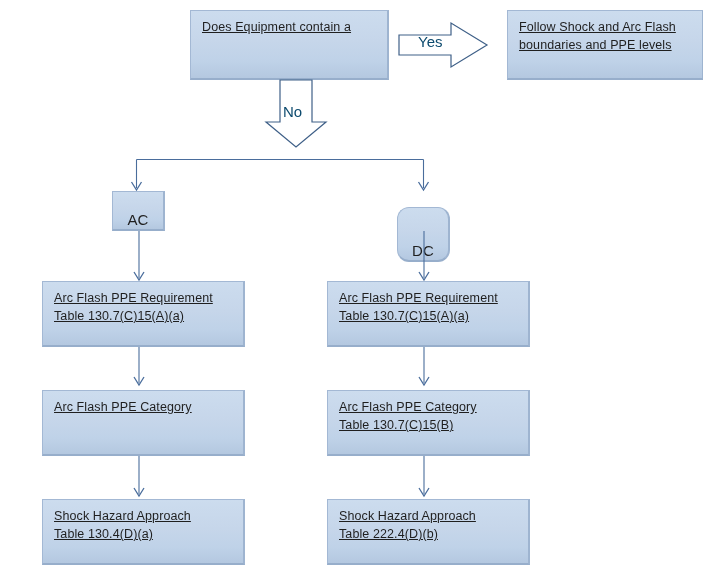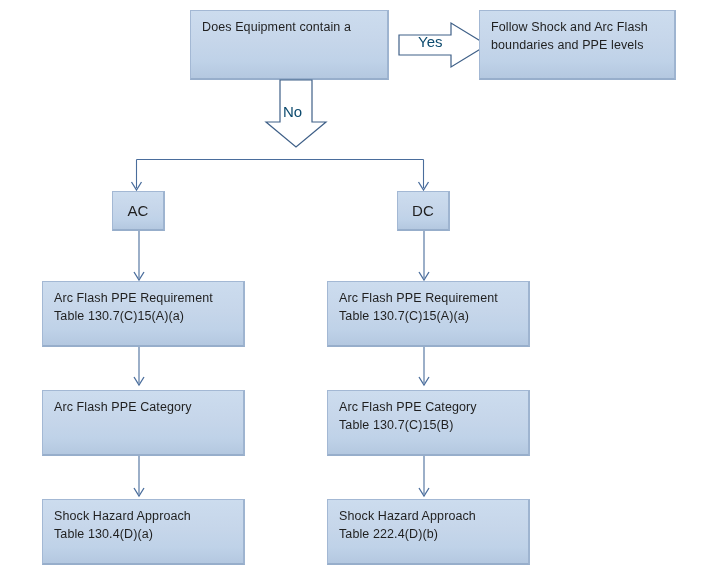--- a/index.html
+++ b/index.html
@@ -31,25 +31,26 @@
     color: #1f1f1f;
     font-size: 12.5px;
     line-height: 18px;
     padding: 7px 10px 6px 11px;
     text-align: left;
     letter-spacing: 0.1px;
   }
   .box .ln {
     display: block;
     white-space: nowrap;
+    text-decoration: underline;
   }
 
   .box-center {
     display: flex;
-    align-items: center;
+    align-items: flex-end;
     justify-content: center;
     padding: 0;
     font-size: 15px;
   }
 
   
   .blockarrow {
     position: absolute;
   }
   .blockarrow svg {
@@ -79,21 +80,21 @@
     <span class="ln">Does Equipment contain a</span>
   </div>
 
   <div class="blockarrow" style="left:398px; top:22px; width:90px; height:46px;">
     <svg width="90" height="46" viewBox="0 0 90 46">
       <polygon points="1,13 53,13 53,1 89,23 53,45 53,33 1,33" fill="#ffffff" stroke="#3f6088" stroke-width="1.2" stroke-linejoin="miter"></polygon>
     </svg>
   </div>
   <div class="arrow-label" style="left:418px; top:33px;">Yes</div>
 
-  <div class="box" style="left:479px; top:10px; width:197px; height:70px;">
+  <div class="box" style="left:507px; top:10px; width:197px; height:70px;">
     <span class="ln">Follow Shock and Arc Flash</span>
     <span class="ln">boundaries and PPE levels</span>
   </div>
 
   <div class="blockarrow" style="left:265px; top:80px; width:78px; height:68px;">
     <svg width="78" height="68" viewBox="0 0 78 68">
       <polygon points="15,0 47,0 47,42 61,42 31,67 1,42 15,42" fill="#ffffff" stroke="#3f6088" stroke-width="1.2" stroke-linejoin="miter"></polygon>
     </svg>
   </div>
   <div class="arrow-label" style="left:283px; top:103px;">No</div>
@@ -108,21 +109,21 @@
 
       <path d="M313.5,7.5 L313.5,36" stroke="#4a6d9c" stroke-width="1.1" fill="none"></path>
       <polyline points="308.5,30 313.5,38 318.5,30" fill="none" stroke="#4a6d9c" stroke-width="1.3"></polyline>
     </svg>
   </div>
 
   <div class="box box-center" style="left:112px; top:191px; width:53px; height:40px;">
     <span>AC</span>
   </div>
 
-  <div class="box box-center" style="left:397px; top:191px; width:53px; height:40px;">
+  <div class="box box-center" style="left:397px; top:207px; width:53px; height:55px;border-radius:12px;">
     <span>DC</span>
   </div>
 
   <div class="conn" style="left:128px; top:231px; width:22px; height:54px;">
     <svg width="22" height="54" viewBox="0 0 22 54">
       <path d="M11,0 L11,47" stroke="#4a6d9c" stroke-width="1.1" fill="none"></path>
       <polyline points="6,41 11,49 16,41" fill="none" stroke="#4a6d9c" stroke-width="1.3"></polyline>
     </svg>
   </div>
 

